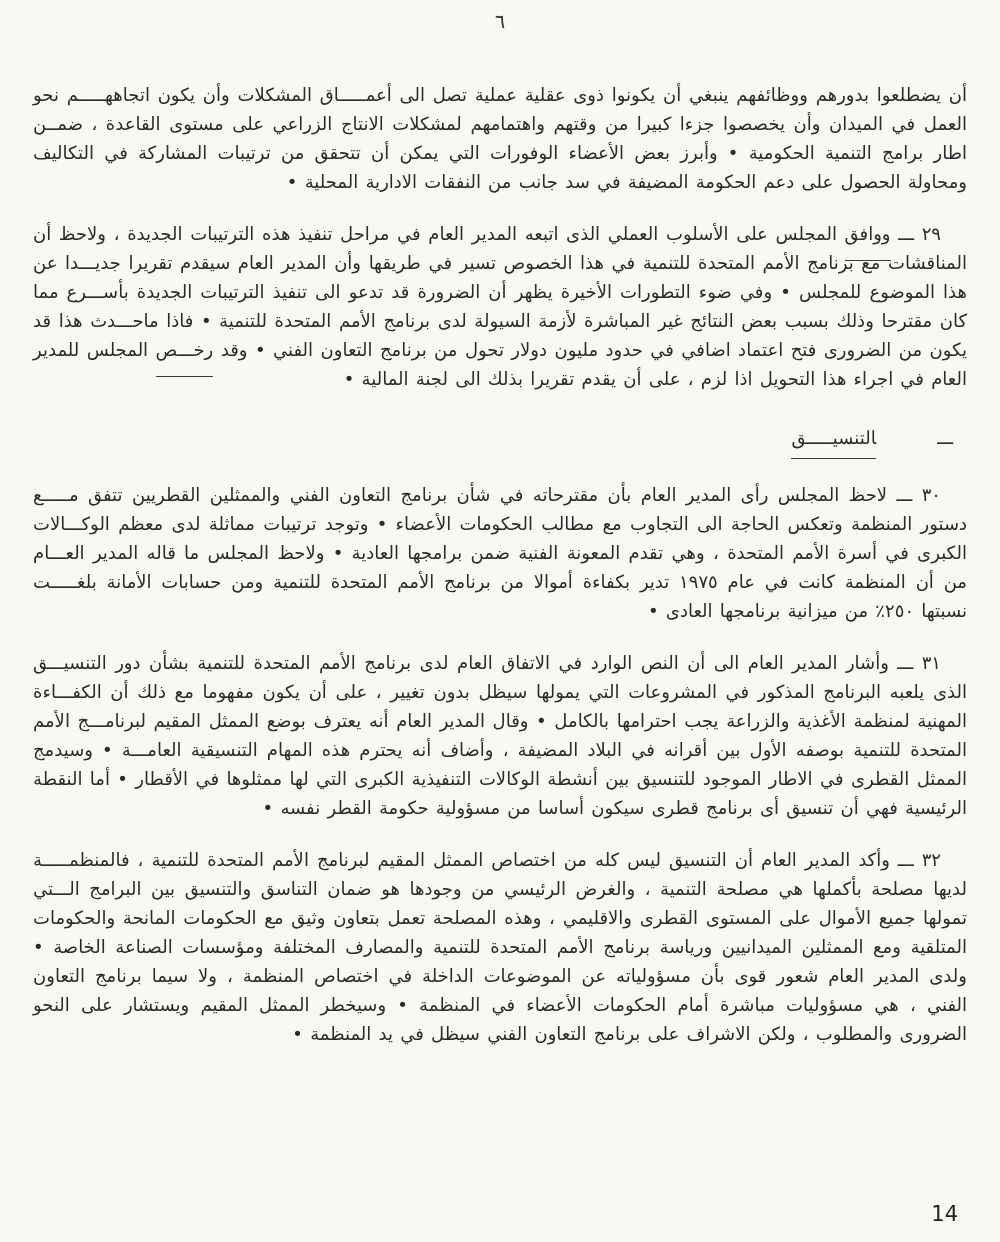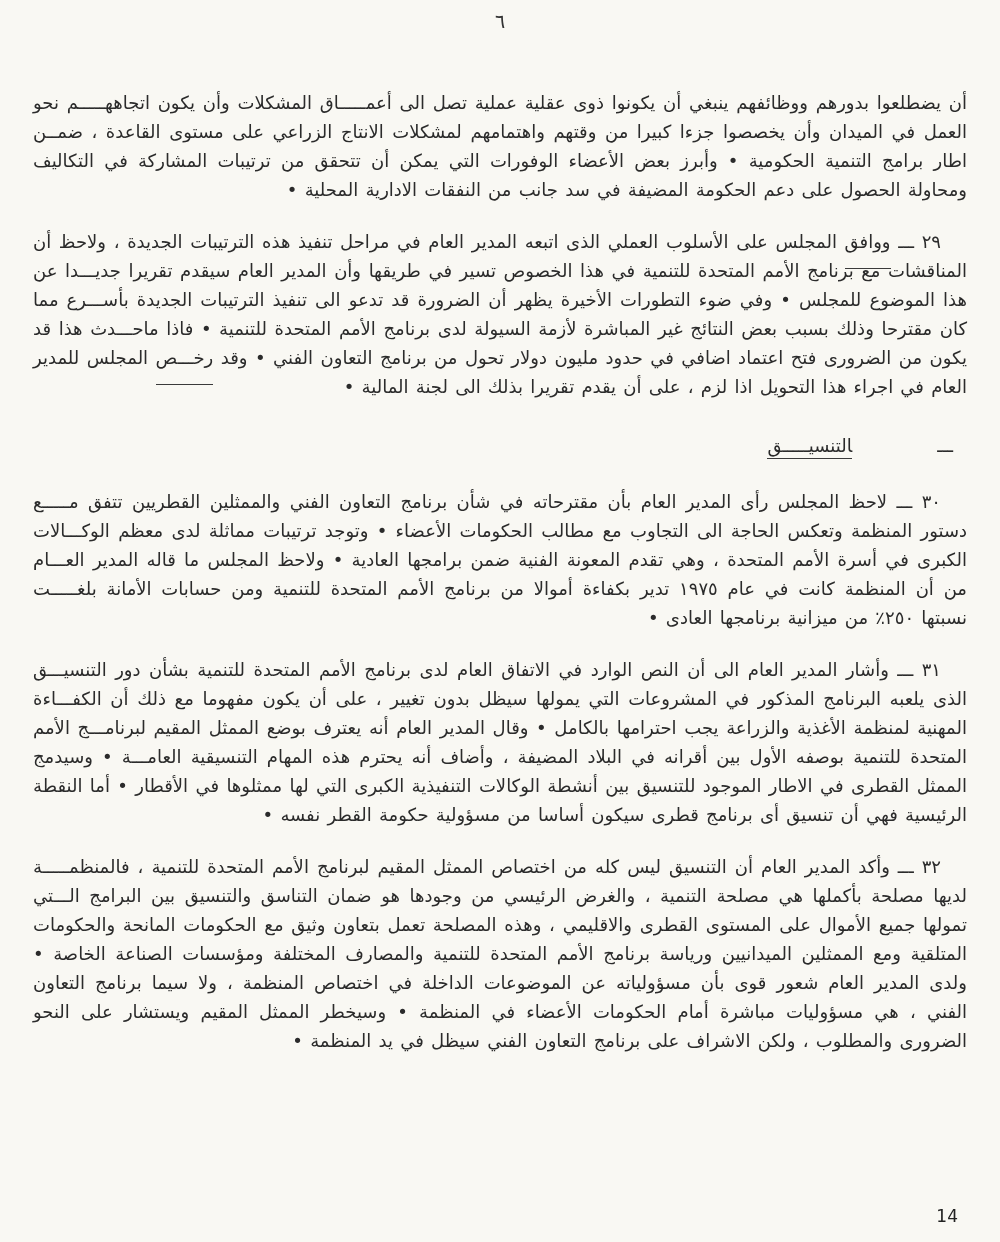--- a/index.html
+++ b/index.html
@@ -28,21 +28,21 @@
     color: #333;
   }
   .content {
     position: absolute;
     top: 76px;
     right: 33px;
     left: 33px;
     direction: rtl;
   }
   .para {
-    margin: 12px 0 23px 0;
+    margin: 4px 0 23px 0;
     font-size: 18px;
     line-height: 29px;
     text-align: justify;
     text-justify: inter-word;
     word-spacing: 1.5px;
     color: #2b2b2b;
   }
   .para.numbered {
     text-indent: 26px;
   }
@@ -51,29 +51,30 @@
     padding-bottom: 16px;
   }
   .heading {
     margin: 30px 0 27px 0;
     padding-right: 14px;
     font-size: 18px;
     line-height: 29px;
     color: #2b2b2b;
   }
   .heading .hword {
-    margin-right: 85px;
+    margin-right: 61px;
     border-bottom: 1.2px solid #3a3a3a;
-    padding-bottom: 2px;
+    padding-bottom: 10px;
+    font-family: Liberation Serif, serif;
   }
   .bottom-num {
     position: absolute;
     bottom: 16px;
     right: 42px;
-    font-size: 17px;
+    font-size: 21px;
     color: #222;
     direction: ltr;
     margin-left: 25px;
   }
 </style>
 </head>
 <body>
 
 <div class="page">
   <div class="top-num">٦</div>

